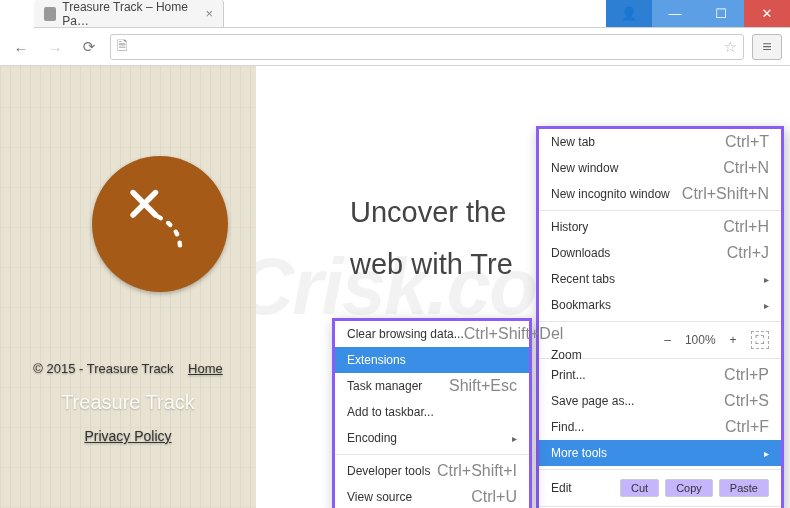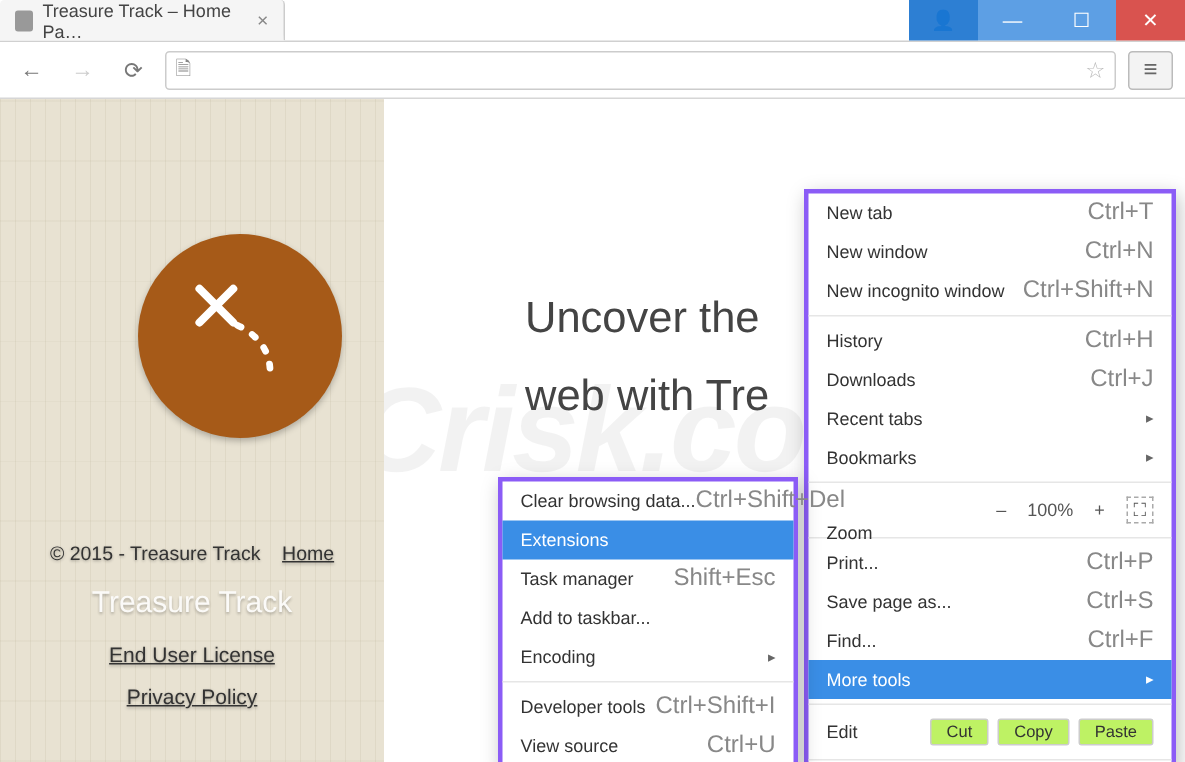--- a/index.html
+++ b/index.html
@@ -1,19 +1,19 @@
 <!DOCTYPE html>
 <html><head>
 <meta charset="utf-8">
 <style>
 * { margin: 0; padding: 0; box-sizing: border-box; font-family: "Segoe UI", Arial, sans-serif; }
 body { width: 790px; height: 508px; overflow: hidden; position: relative; background: #fff; }
 
 
-.titlebar { height: 28px; background: #fff; display: flex; align-items: stretch; border-bottom: 1px solid #d0d0d0; }
+.titlebar { height: 28px; background: #fff; display: flex; align-items: stretch; border-bottom: 1px solid #d0d0d0; margin-left: 34px; }
 .tab { display: flex; align-items: center; gap: 6px; padding: 0 10px; height: 100%; border-right: 1px solid #ccc; background: #f5f5f5; font-size: 12px; color: #444; width: 190px; border-top-left-radius: 3px; border-top-right-radius: 3px; }
 .tab .favicon { width: 14px; height: 14px; background: #999; border-radius: 2px; }
 .tab .tab-close { margin-left: auto; color: #888; font-size: 13px; }
 .titlebar-spacer { flex: 1; }
 .win-btns { display: flex; }
 .win-btn { width: 46px; display: flex; align-items: center; justify-content: center; color: #fff; font-size: 13px; }
 .win-user { background: #2d7fd3; }
 .win-min { background: #5d9fe4; }
 .win-max { background: #5d9fe4; }
 .win-close { background: #d9534f; }
@@ -51,21 +51,21 @@
 .menu-row.hover .arrow { color: #fff; }
 .menu-sep { height: 1px; background: #e6e6e6; margin: 3px 0; }
 .zoom-row { display: flex; align-items: center; height: 30px; padding: 0 12px; }
 .zoom-row .zlabel { flex: 0 0 60px; margin-top: 29px; }
 .zoom-row .zctrl { margin-left: auto; display: flex; align-items: center; gap: 14px; color: #555; }
 .zoom-row .zctrl span { font-size: 12px; }
 .zoom-row .full { border: 1px dashed #aaa; padding: 1px 4px; font-size: 10px; }
 .edit-row { display: flex; align-items: center; height: 30px; padding: 0 12px; }
 .edit-row .elabel { flex: 0 0 auto; }
 .edit-row .ebtns { margin-left: auto; display: flex; gap: 6px; }
-.edit-row .ebtn { border: 1px solid #ccc; padding: 2px 10px; font-size: 11px; border-radius: 2px; background: #bef264; }
+.edit-row .ebtn { border: 1px solid #ccc; padding: 2px 10px; font-size: 11px; border-radius: 2px; background: #c4b5fd; }
 
 .main-menu { top: 60px; right: 6px; width: 248px; }
 .sub-menu { top: 252px; left: 332px; width: 200px; }
 </style>
 </head>
 <body>
 
 <div class="titlebar">
   <div class="tab">
     <span class="favicon"></span>
@@ -105,21 +105,20 @@
         <path d="M48 42 Q75 55 72 82" stroke="#fff" stroke-width="5" fill="none" stroke-dasharray="3 10" stroke-linecap="round"></path>
       </svg>
     </div>
     <div class="footer-text">
       <div class="line1">
         <span>© 2015 - Treasure Track</span>
         &nbsp;&nbsp;
         <span class="u">Home</span>
       </div>
       <div><span style="opacity:.85;font-size:20px;font-weight:300;color:#fff">Treasure Track</span></div>
-      <div><span class="u" style="color:#333">End User License</span></div>
       <div><span class="u" style="color:#333">Privacy Policy</span></div>
     </div>
   </div>
 
   <div class="headline">
     <div>Uncover the</div>
     <div>web with Tre</div>
   </div>
 
   <div class="menu main-menu">

